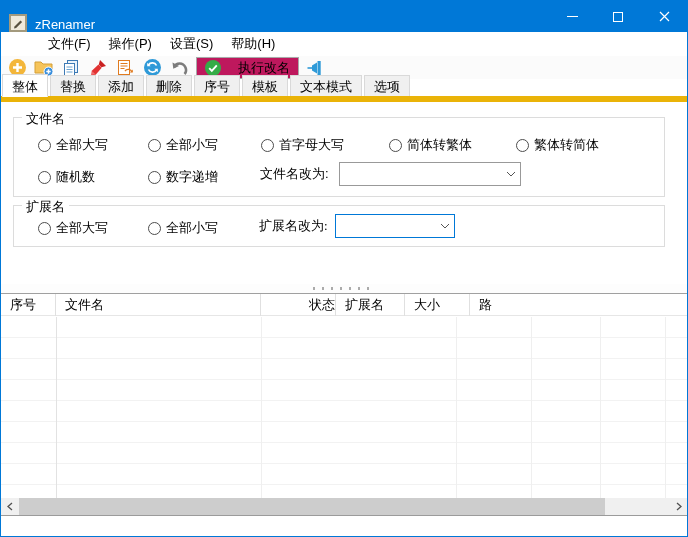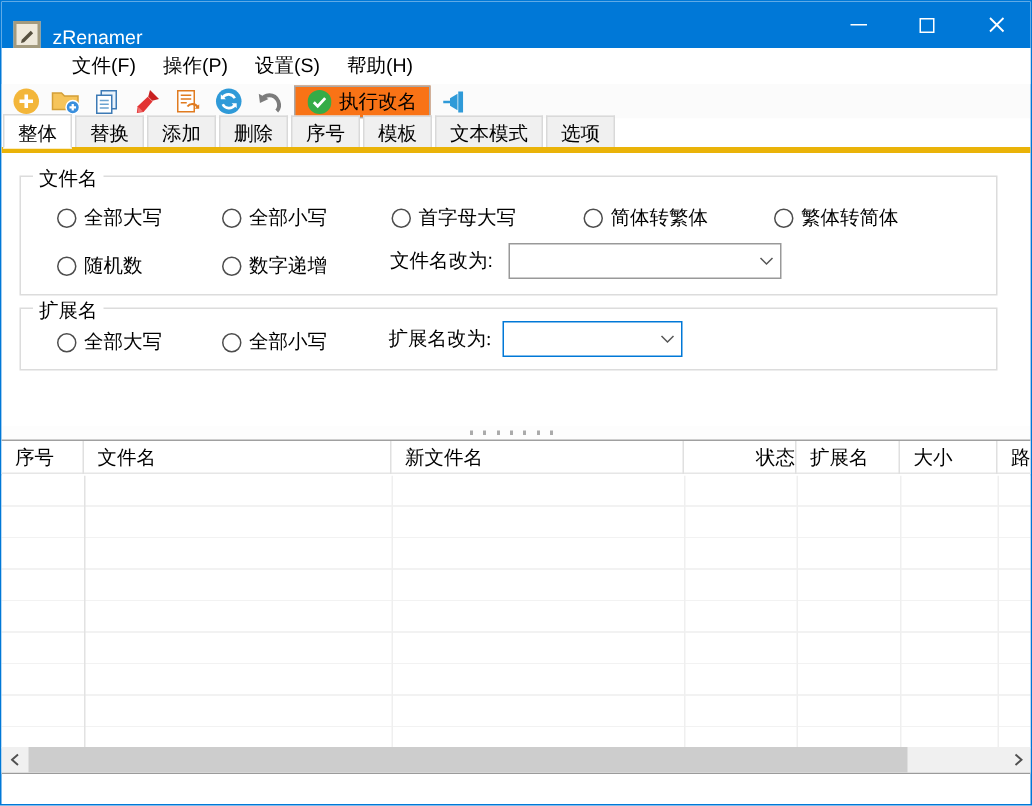--- a/index.html
+++ b/index.html
@@ -17,23 +17,23 @@
   .ctrl { width:46px; height:31px; display:flex; align-items:center; justify-content:center; }
   .min-glyph { width:11px; height:1px; background:#fff; display:block; }
   .max-glyph { width:10px; height:10px; border:1px solid #fff; display:block; }
   
   .menubar { position:absolute; left:0; top:31px; width:100%; height:24px; background:#fff; display:flex; align-items:center;margin-left:36px; }
   .menu-item { padding:0 9px; height:24px; line-height:24px; }
   .menu-item:first-child { margin-left:2px; }
   
   .toolbar { position:absolute; left:0; top:55px; width:100%; height:23px; background:#fbfbfb; display:flex; align-items:center; gap:7px; padding-left:6px; }
   .tbtn { width:20px; height:20px; display:flex; align-items:center; justify-content:center; }
-  .execbtn { display:flex; align-items:center; gap:5px; height:22px; padding:0 8px; background:#f97316; border:1px solid #a9a9a9; font-size:13px; font-family:"Liberation Sans", sans-serif; }
-  
-  .tabbar { position:absolute; left:0; top:78px; width:100%; height:23px; display:flex; align-items:flex-end; border-bottom:4px solid #eab308; background:#fff; padding-left:1px; }
+  .execbtn { display:flex; align-items:center; gap:17px; height:22px; padding:0 8px; background:#be185d; border:1px solid #a9a9a9; font-size:13px; font-family:"Liberation Sans", sans-serif; }
+  
+  .tabbar { position:absolute; left:0; top:78px; width:100%; height:23px; display:flex; align-items:flex-end; border-bottom:6px solid #eab308; background:#fff; padding-left:1px; }
   .tab { padding:3px 9px 3px 9px; background:#f0f0f0; border:1px solid #d9d9d9; border-bottom:none; margin-right:2px; height:21px; line-height:15px; }
   .tab.active { background:#fff; height:23px; line-height:17px; margin-bottom:-1px; border-bottom:1px solid #fff; }
   
   .panel { position:absolute; left:0; top:101px; width:100%; height:182px; background:#fff; }
   .groupbox { position:absolute; border:1px solid #dcdcdc; }
   .gb-legend { position:absolute; top:-8px; left:8px; background:#fff; padding:0 4px; }
   .radio { position:absolute; display:flex; align-items:center; gap:5px; cursor:default; }
   .rb { width:13px; height:13px; border:1px solid #4d4d4d; border-radius:50%; background:#fff; flex:0 0 auto; }
   .combo { position:absolute; background:#fff; border:1px solid #999; display:flex; align-items:center; }
   .combo.focused { border:1px solid #0078d7; }
@@ -247,21 +247,20 @@
   </div>
 
   <div class="splitter">
     <span class="grip"></span>
   </div>
 
   <div class="tablewrap">
     <div class="thead">
       <span class="th" style="width:55px;">序号</span>
       <span class="th" style="width:205px;">文件名</span>
-      <span class="th" style="width:195px;">新文件名</span>
       <span class="th" style="width:75px;text-align:right;">状态</span>
       <span class="th" style="width:69px;">扩展名</span>
       <span class="th" style="width:65px;">大小</span>
       <span class="th" style="width:22px; border-right:none;">路径</span>
     </div>
     <div class="tbody">
       <span class="vline strong" style="left:55px;"></span>
       <span class="vline" style="left:260px;"></span>
       <span class="vline" style="left:455px;"></span>
       <span class="vline" style="left:530px;"></span>

